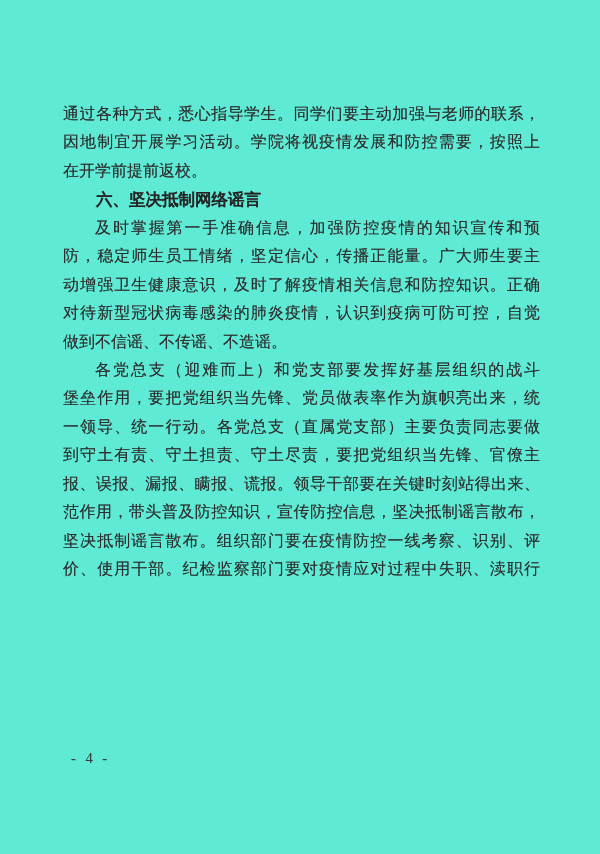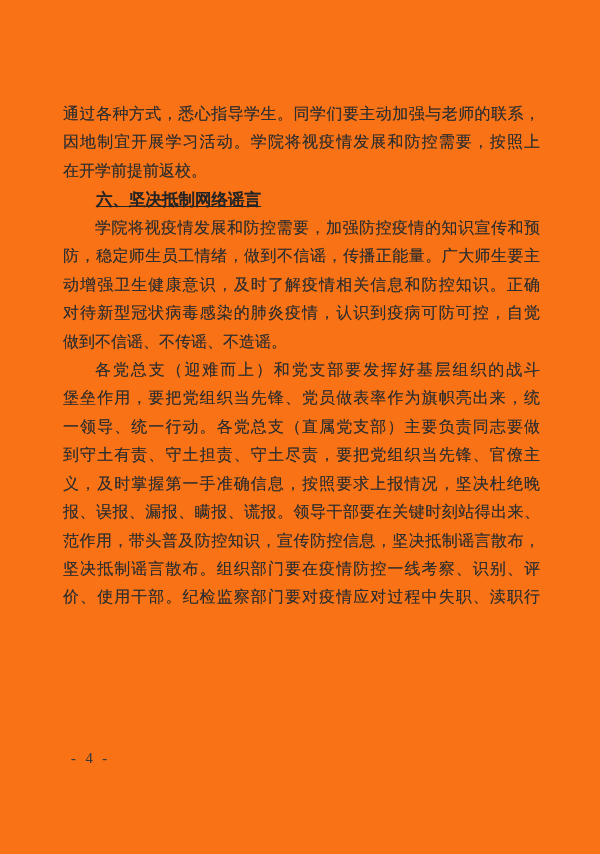--- a/index.html
+++ b/index.html
@@ -1,20 +1,20 @@
 <!DOCTYPE html>
 <html><head>
 <meta charset="utf-8">
 <style>
   html, body { margin: 0; padding: 0; }
   .page {
     position: relative;
     width: 600px;
     height: 854px;
-    background: #f97316;
+    background: #5eead4;
     color: #2e2e2e;
     font-family: "Liberation Serif", "DejaVu Serif", serif;
     overflow: hidden;
     box-sizing: border-box;
     padding-left: 13px;
   }
   .text-block {
     position: absolute;
     left: 63px;
     top: 100px;
@@ -29,21 +29,20 @@
     text-shadow: 0 0 0.5px rgba(46,46,46,0.55);
     white-space: normal;
   }
   .ln.end { text-align-last: left; }
   .ind { text-indent: 2em; }
   .hd {
     font-family: "Liberation Sans", "DejaVu Sans", sans-serif;
     font-weight: 700;
     font-size: 16.5px;
     color: #242424;
-    text-decoration: underline;
   }
   .page-num {
     position: absolute;
     left: 71px;
     top: 750px;
     font-size: 14.5px;
     letter-spacing: 3px;
     color: #3a3a3a;
     text-shadow: 0 0 0.5px rgba(58,58,58,0.5);
   }
@@ -57,34 +56,33 @@
 
     <div>
       <div class="ln">通过各种方式，悉心指导学生。同学们要主动加强与老师的联系，</div>
       <div class="ln">因地制宜开展学习活动。学院将视疫情发展和防控需要，按照上</div>
       <div class="ln end">在开学前提前返校。</div>
     </div>
 
     <div class="ln end ind hd">六、坚决抵制网络谣言</div>
 
     <div>
-      <div class="ln ind">学院将视疫情发展和防控需要，加强防控疫情的知识宣传和预</div>
-      <div class="ln">防，稳定师生员工情绪，做到不信谣，传播正能量。广大师生要主</div>
+      <div class="ln ind">及时掌握第一手准确信息，加强防控疫情的知识宣传和预</div>
+      <div class="ln">防，稳定师生员工情绪，坚定信心，传播正能量。广大师生要主</div>
       <div class="ln">动增强卫生健康意识，及时了解疫情相关信息和防控知识。正确</div>
       <div class="ln">对待新型冠状病毒感染的肺炎疫情，认识到疫病可防可控，自觉</div>
       <div class="ln end">做到不信谣、不传谣、不造谣。</div>
     </div>
 
 
     <div>
       <div class="ln ind">各党总支（迎难而上）和党支部要发挥好基层组织的战斗</div>
       <div class="ln">堡垒作用，要把党组织当先锋、党员做表率作为旗帜亮出来，统</div>
       <div class="ln">一领导、统一行动。各党总支（直属党支部）主要负责同志要做</div>
       <div class="ln">到守土有责、守土担责、守土尽责，要把党组织当先锋、官僚主</div>
-      <div class="ln">义，及时掌握第一手准确信息，按照要求上报情况，坚决杜绝晚</div>
       <div class="ln">报、误报、漏报、瞒报、谎报。领导干部要在关键时刻站得出来、</div>
       <div class="ln">范作用，带头普及防控知识，宣传防控信息，坚决抵制谣言散布，</div>
       <div class="ln">坚决抵制谣言散布。组织部门要在疫情防控一线考察、识别、评</div>
       <div class="ln">价、使用干部。纪检监察部门要对疫情应对过程中失职、渎职行</div>
     </div>
 
   </div>
 
   <div class="page-num">- 4 -</div>
 

